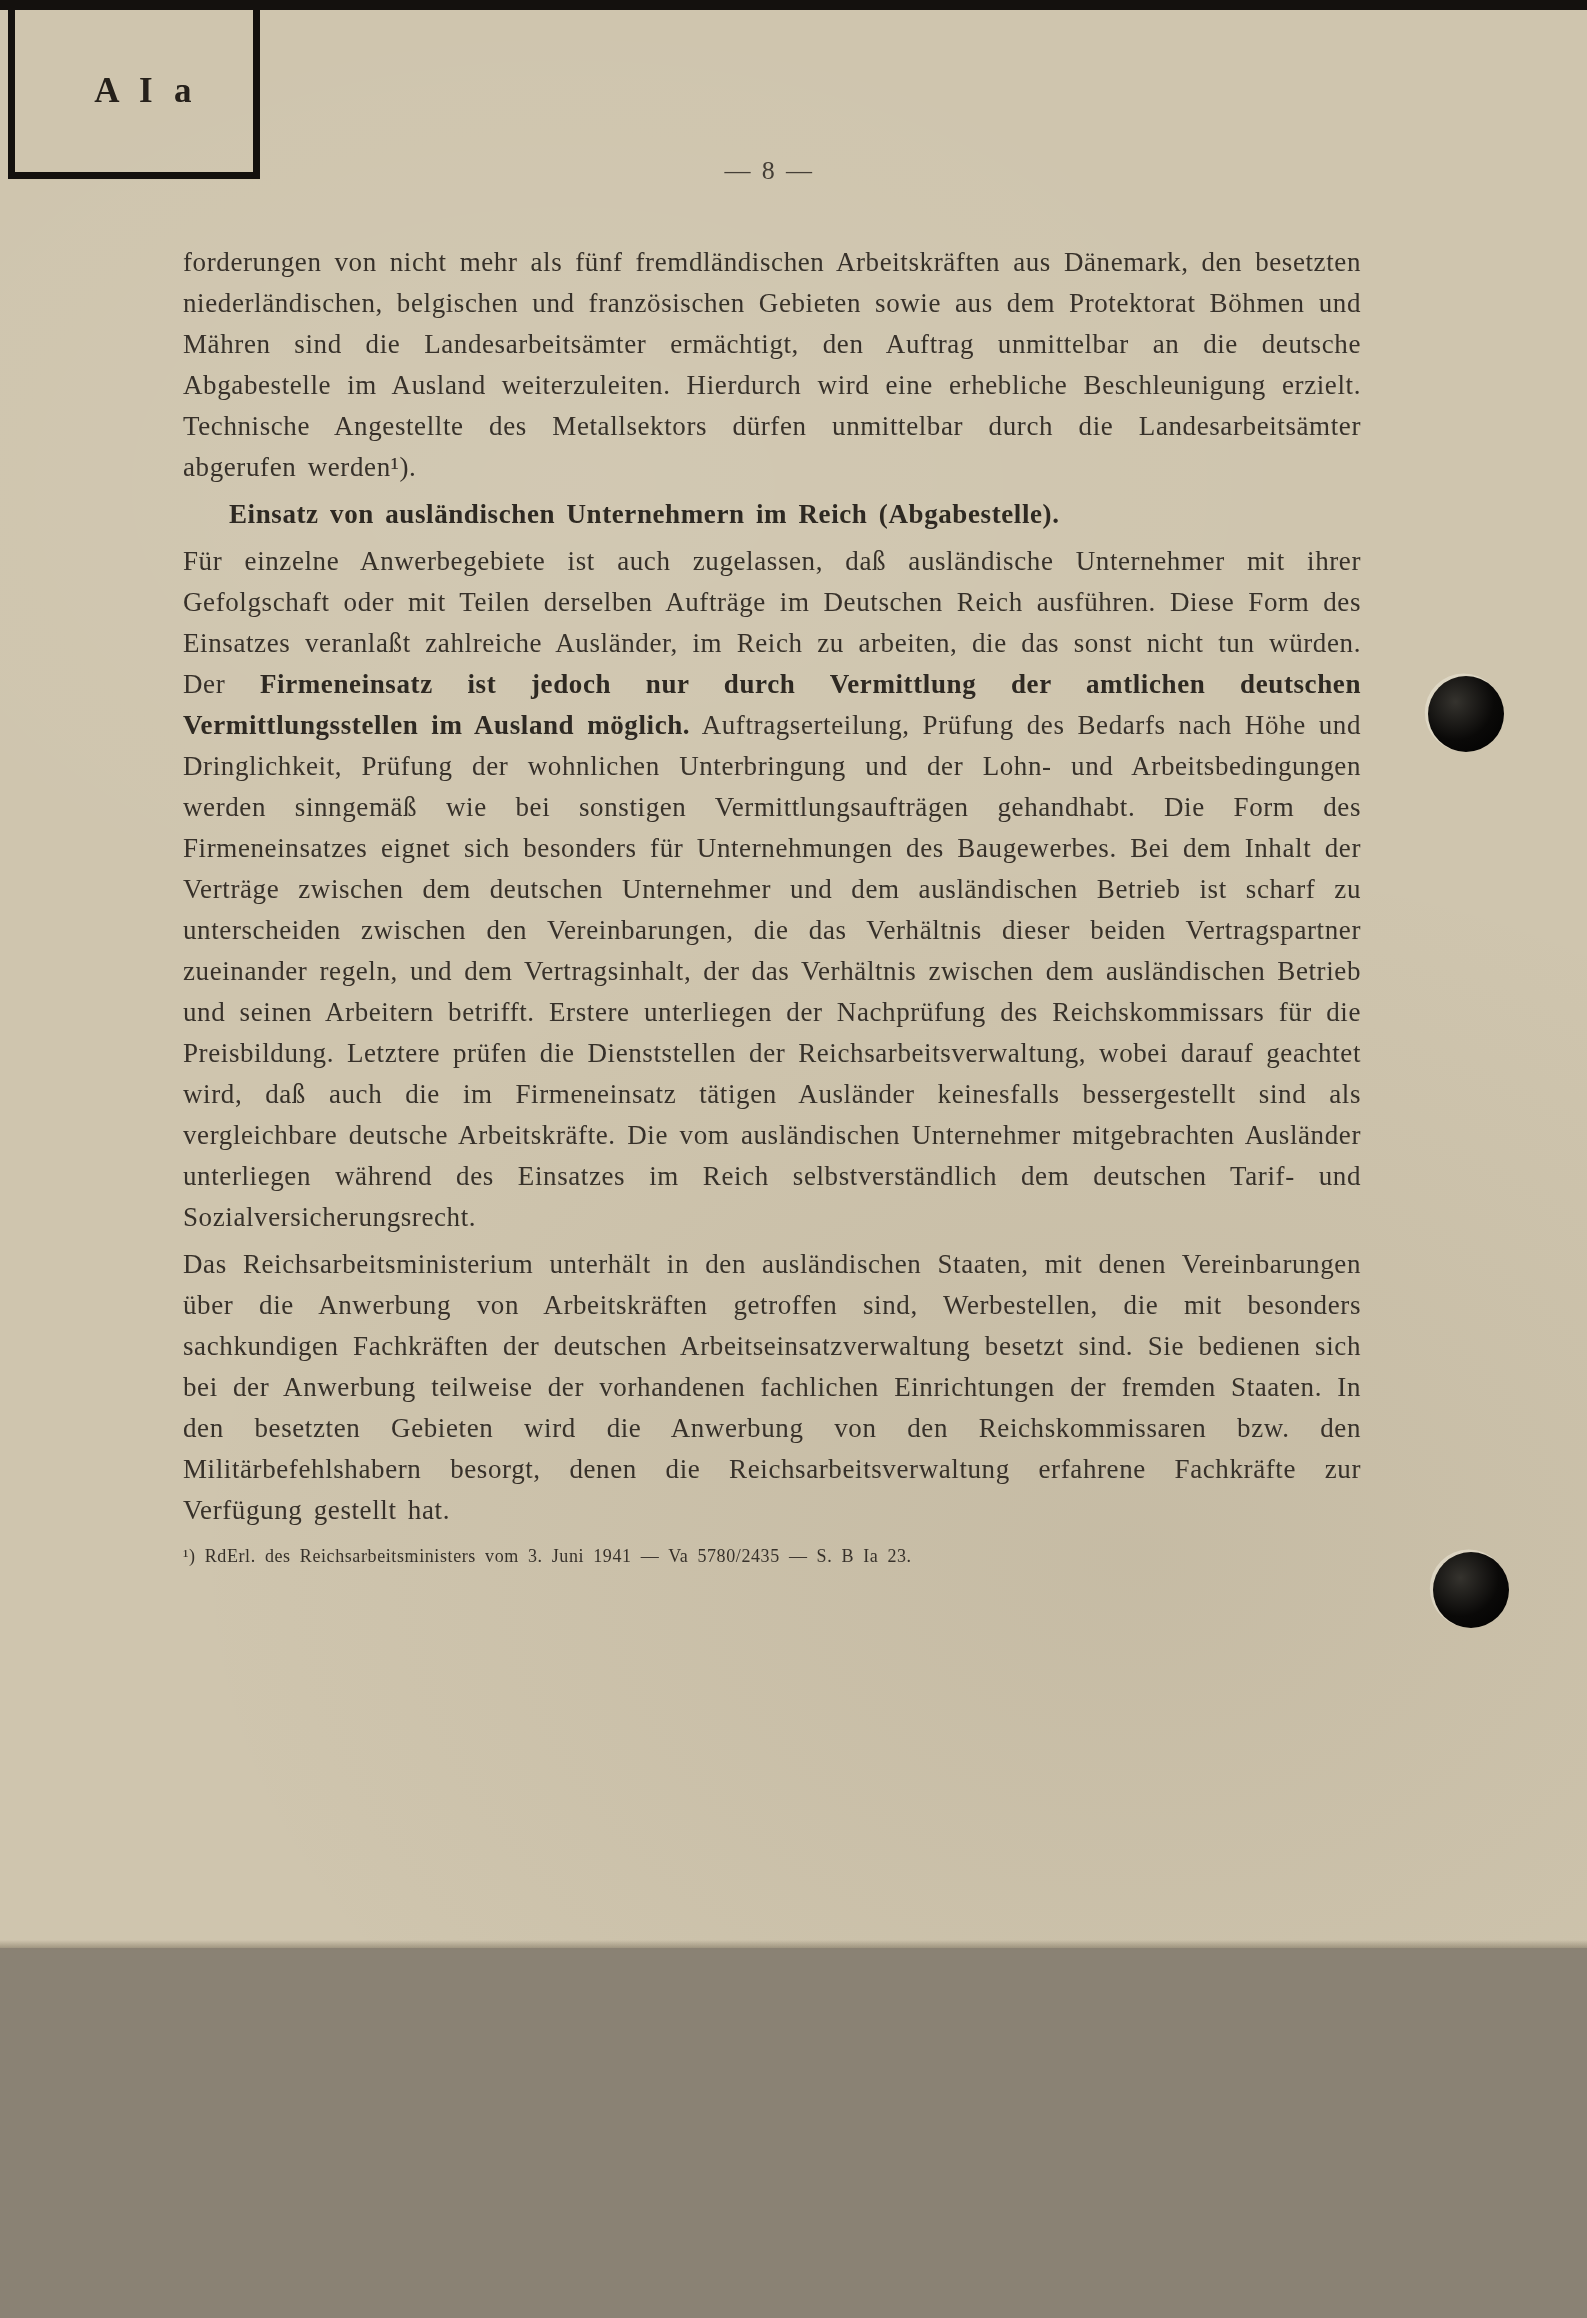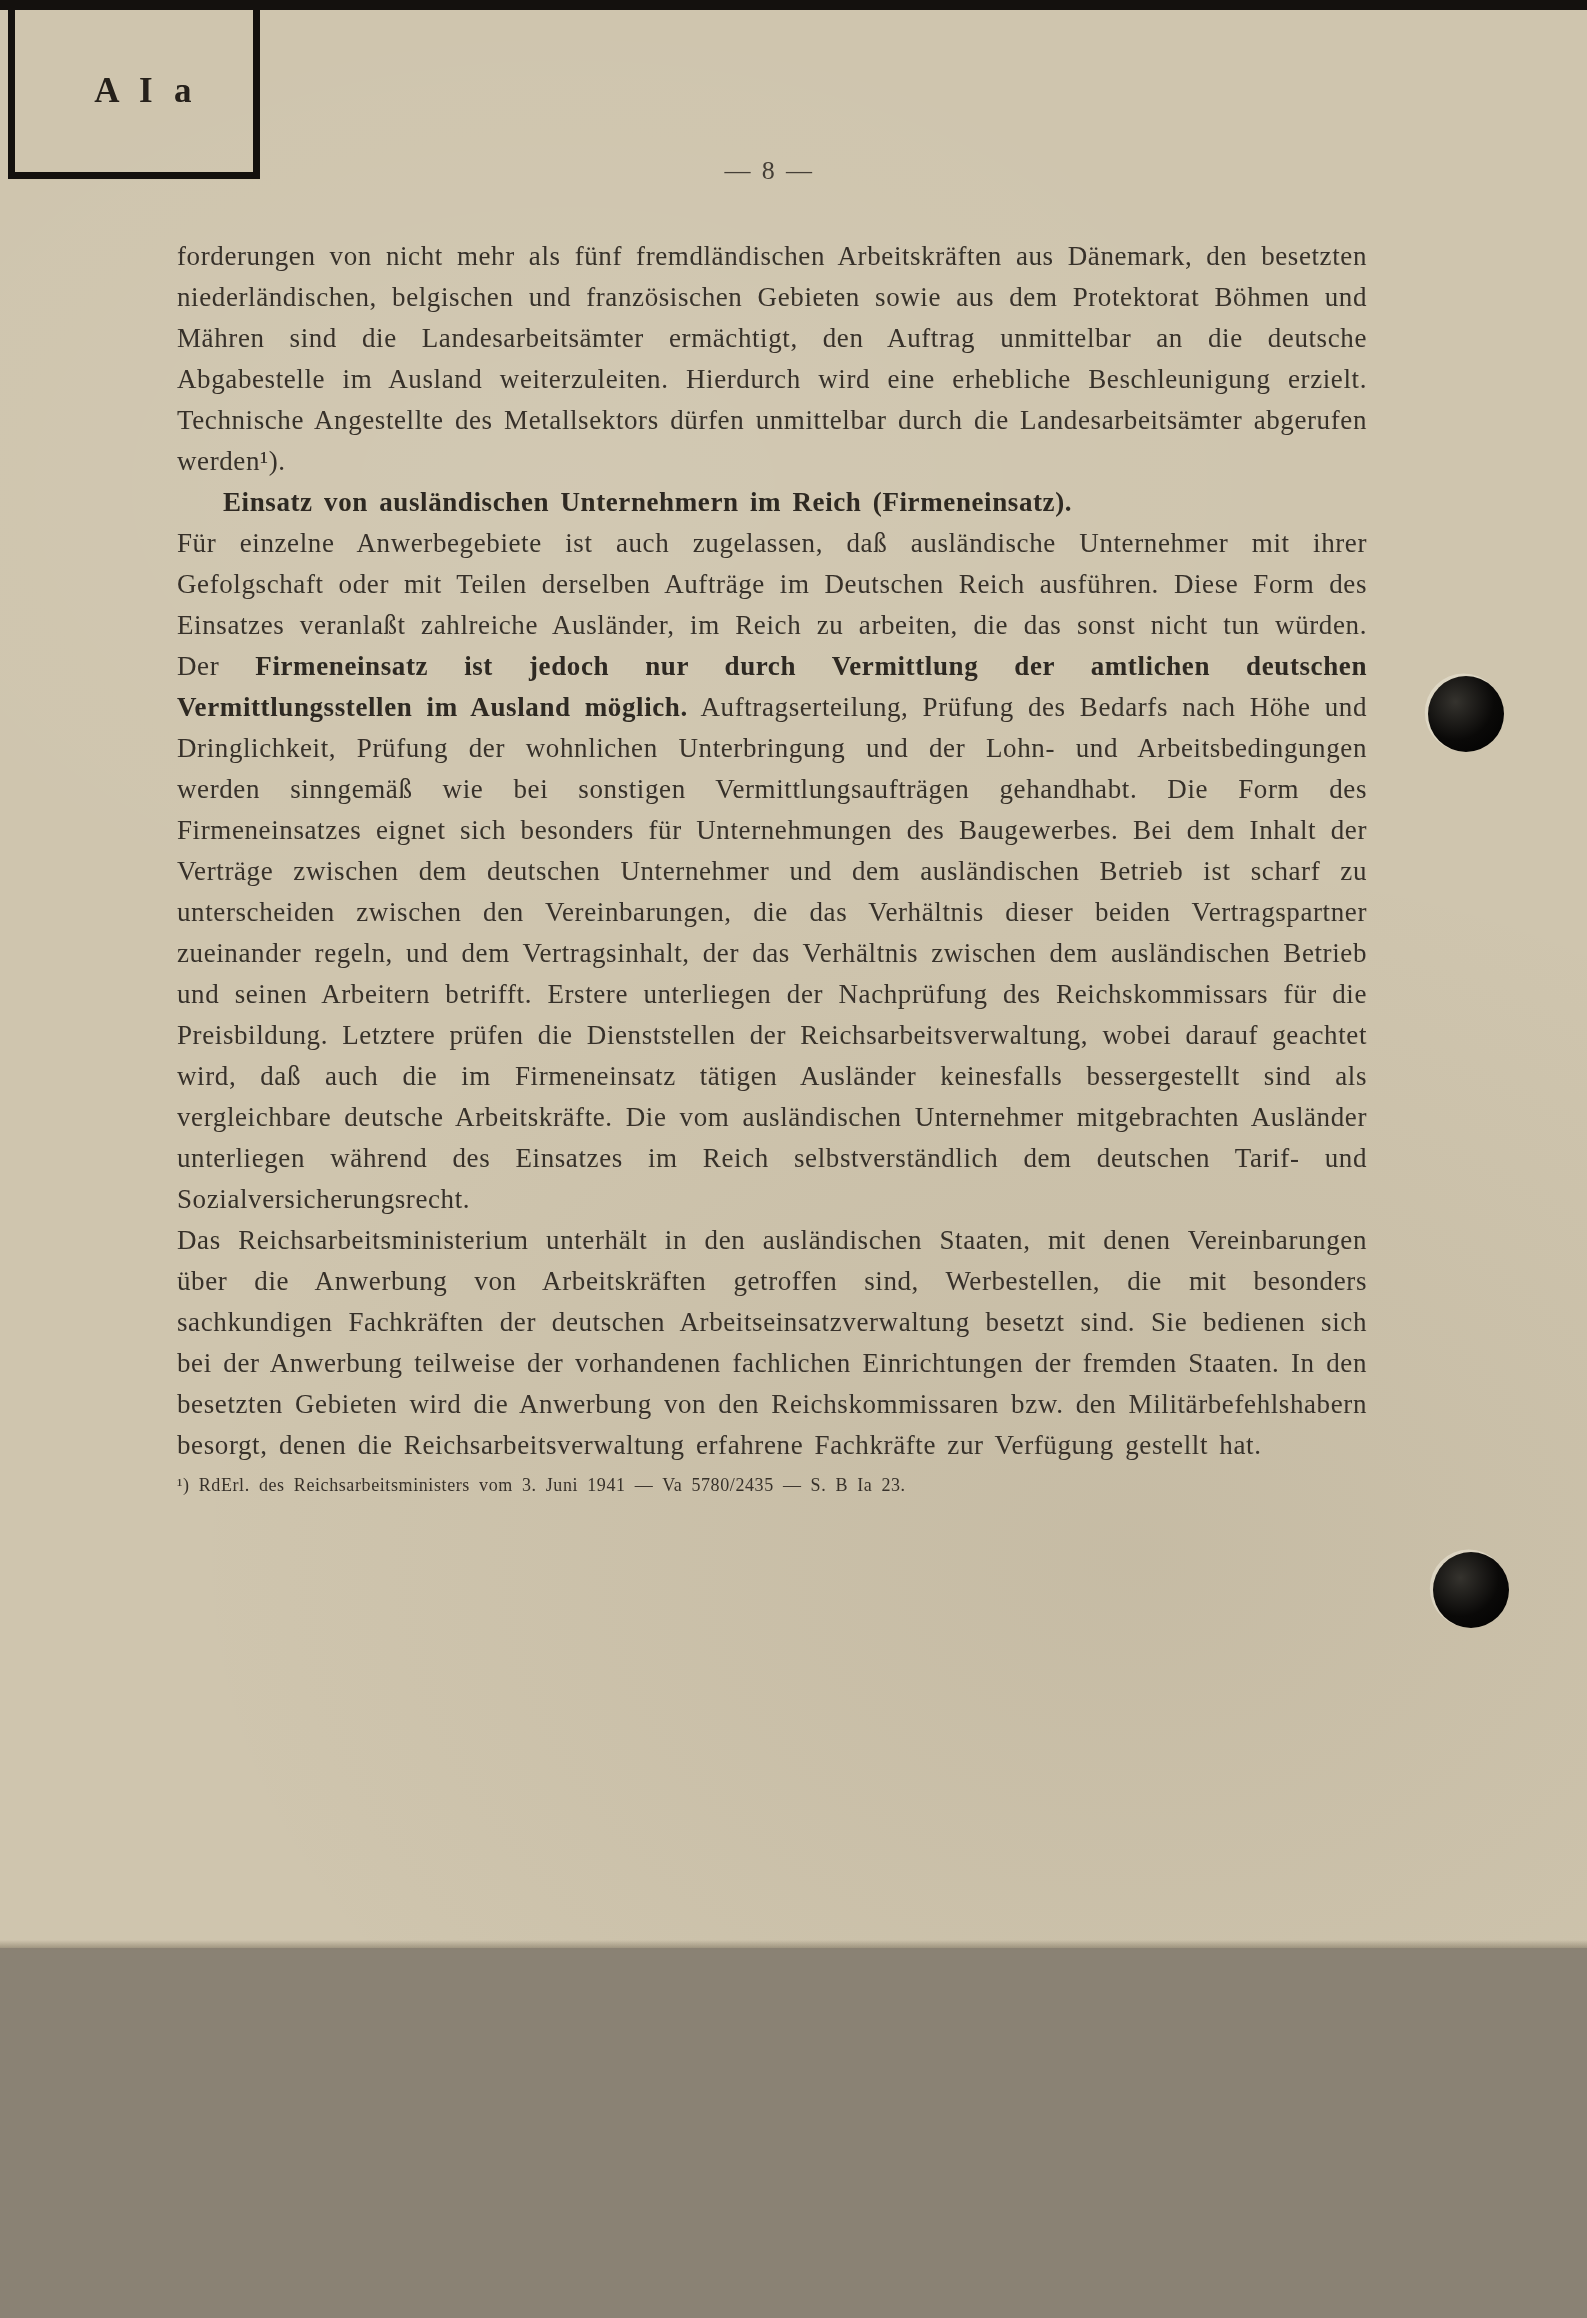--- a/index.html
+++ b/index.html
@@ -61,21 +61,21 @@
     position: absolute;
     top: 236px;
     left: 177px;
     width: 1190px;
     font-size: 27px;
     line-height: 41px;
     text-align: justify;
     letter-spacing: 0.6px;
     word-spacing: 4px;
   }
-  .body-col p { margin: 0; }
+  .body-col p { margin: 6px; }
   .para-1 { margin-bottom: 20.6px; }
   .section-heading {
     font-weight: bold;
     color: #2e2922;
   }
   .indent-heading { text-indent: 46px; }
   .bold-inline { font-weight: bold; color: #2e2922; }
   .heading-anwerbung { margin-top: 49px; }
   .footnote {
     margin-top: 44px;
@@ -117,21 +117,21 @@
   <div class="corner-box">
     <span class="corner-label">A I a</span>
   </div>
 
   <div class="page-number">— 8 —</div>
 
   <div class="body-col">
 
     <p class="para-1">forderungen von nicht mehr als fünf fremdländischen Arbeitskräften aus Dänemark, den besetzten niederländischen, belgischen und französischen Gebieten sowie aus dem Protektorat Böhmen und Mähren sind die Landesarbeitsämter ermächtigt, den Auftrag unmittelbar an die deutsche Abgabestelle im Ausland weiterzuleiten. Hierdurch wird eine erhebliche Beschleunigung erzielt. Technische Angestellte des Metallsektors dürfen unmittelbar durch die Landesarbeitsämter abgerufen werden¹).</p>
 
-    <p class="section-heading indent-heading">Einsatz von ausländischen Unternehmern im Reich (Firmeneinsatz).</p>
+    <p class="section-heading indent-heading">Einsatz von ausländischen Unternehmern im Reich (Abgabestelle).</p>
 
     <p>
       <span>Für einzelne Anwerbegebiete ist auch zugelassen, daß ausländische Unternehmer mit ihrer Gefolgschaft oder mit Teilen derselben Aufträge im Deutschen Reich ausführen. Diese Form des Einsatzes veranlaßt zahlreiche Ausländer, im Reich zu arbeiten, die das sonst nicht tun würden. Der </span><span class="bold-inline">Firmeneinsatz ist jedoch nur durch Vermittlung der amtlichen deutschen Vermittlungsstellen im Ausland möglich.</span><span> Auftragserteilung, Prüfung des Bedarfs nach Höhe und Dringlichkeit, Prüfung der wohnlichen Unterbringung und der Lohn- und Arbeitsbedingungen werden sinngemäß wie bei sonstigen Vermittlungsaufträgen gehandhabt. Die Form des Firmeneinsatzes eignet sich besonders für Unternehmungen des Baugewerbes. Bei dem Inhalt der Verträge zwischen dem deutschen Unternehmer und dem ausländischen Betrieb ist scharf zu unterscheiden zwischen den Vereinbarungen, die das Verhältnis dieser beiden Vertragspartner zueinander regeln, und dem Vertragsinhalt, der das Verhältnis zwischen dem ausländischen Betrieb und seinen Arbeitern betrifft. Erstere unterliegen der Nachprüfung des Reichskommissars für die Preisbildung. Letztere prüfen die Dienststellen der Reichsarbeitsverwaltung, wobei darauf geachtet wird, daß auch die im Firmeneinsatz tätigen Ausländer keinesfalls bessergestellt sind als vergleichbare deutsche Arbeitskräfte. Die vom ausländischen Unternehmer mitgebrachten Ausländer unterliegen während des Einsatzes im Reich selbstverständlich dem deutschen Tarif- und Sozialversicherungsrecht.</span>
     </p>
 
 
     <p>Das Reichsarbeitsministerium unterhält in den ausländischen Staaten, mit denen Vereinbarungen über die Anwerbung von Arbeitskräften getroffen sind, Werbestellen, die mit besonders sachkundigen Fachkräften der deutschen Arbeitseinsatzverwaltung besetzt sind. Sie bedienen sich bei der Anwerbung teilweise der vorhandenen fachlichen Einrichtungen der fremden Staaten. In den besetzten Gebieten wird die Anwerbung von den Reichskommissaren bzw. den Militärbefehlshabern besorgt, denen die Reichsarbeitsverwaltung erfahrene Fachkräfte zur Verfügung gestellt hat.</p>
 
     <p class="footnote">¹) RdErl. des Reichsarbeitsministers vom 3. Juni 1941 — Va 5780/2435 — S. B Ia 23.</p>
 

